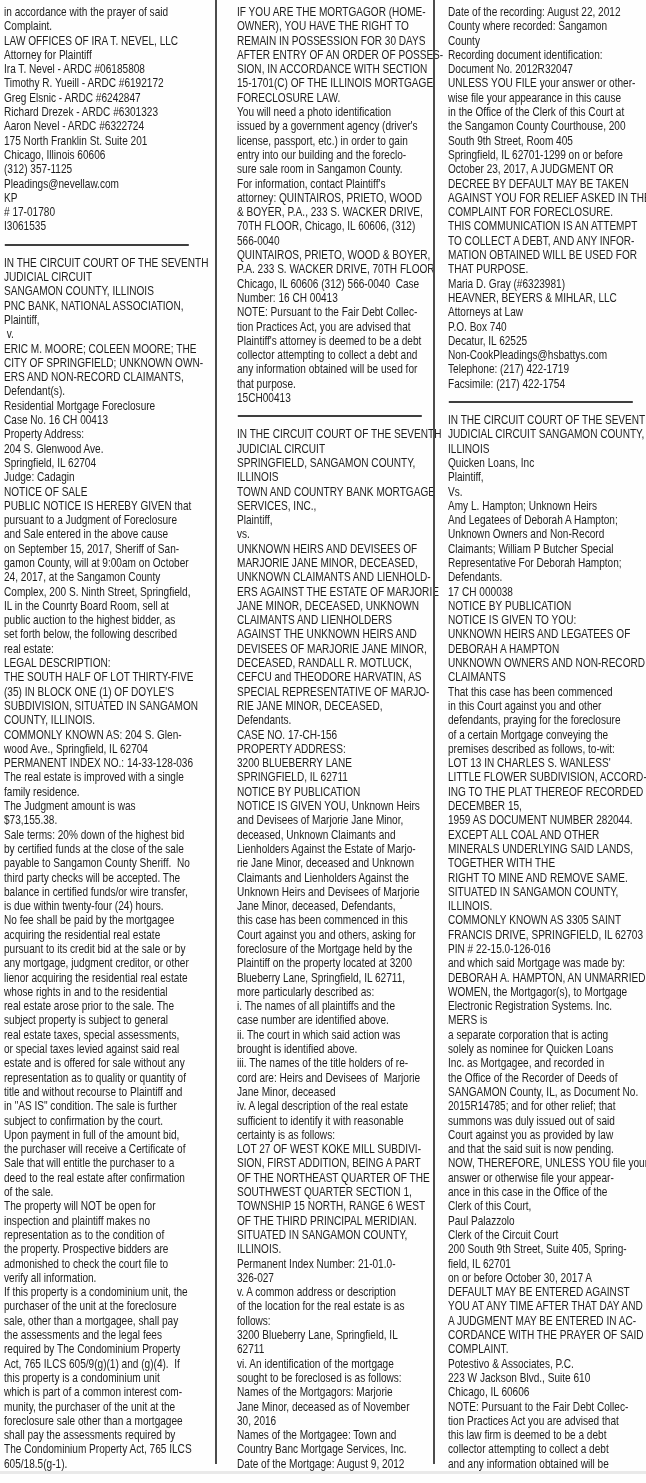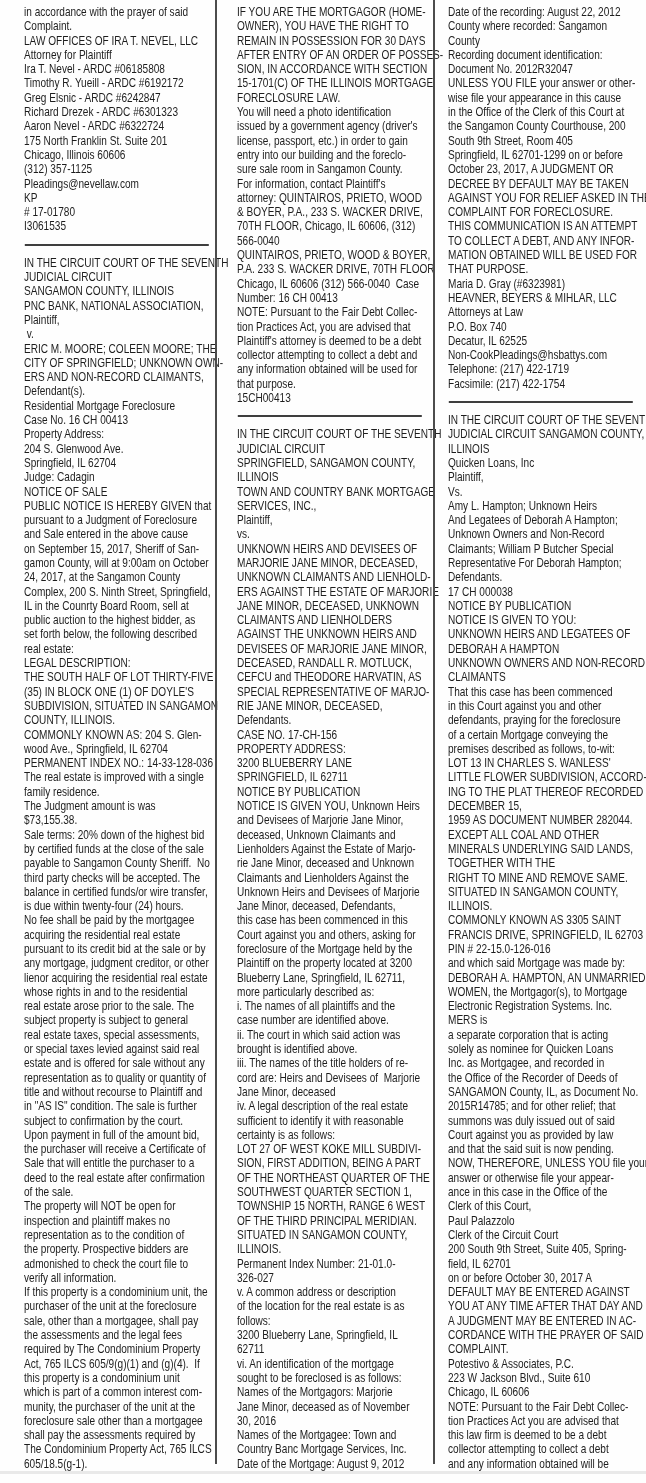--- a/index.html
+++ b/index.html
@@ -36,21 +36,21 @@
     width: 2px; height: 1464px;
     background: #4c4c4c;
   }
   .vdiv-1 { left: 215px; }
   .vdiv-2 { left: 433px; }
   .bottom-scan-line {
     position: absolute; left: 0; top: 1471px;
     width: 646px; height: 3px;
     background: #e9e9e9;
   }
-  .col-1 { left: 24px; }
+  .col-1 { left: 4px; }
   .col-2 { left: 237px; }
   .col-3 { left: 448px; }
 </style>
 </head>
 <body>
 
 <div class="page">
   <div class="col col-1">
     <div class="col-inner">
         <div class="line">in accordance with the prayer of said</div>

